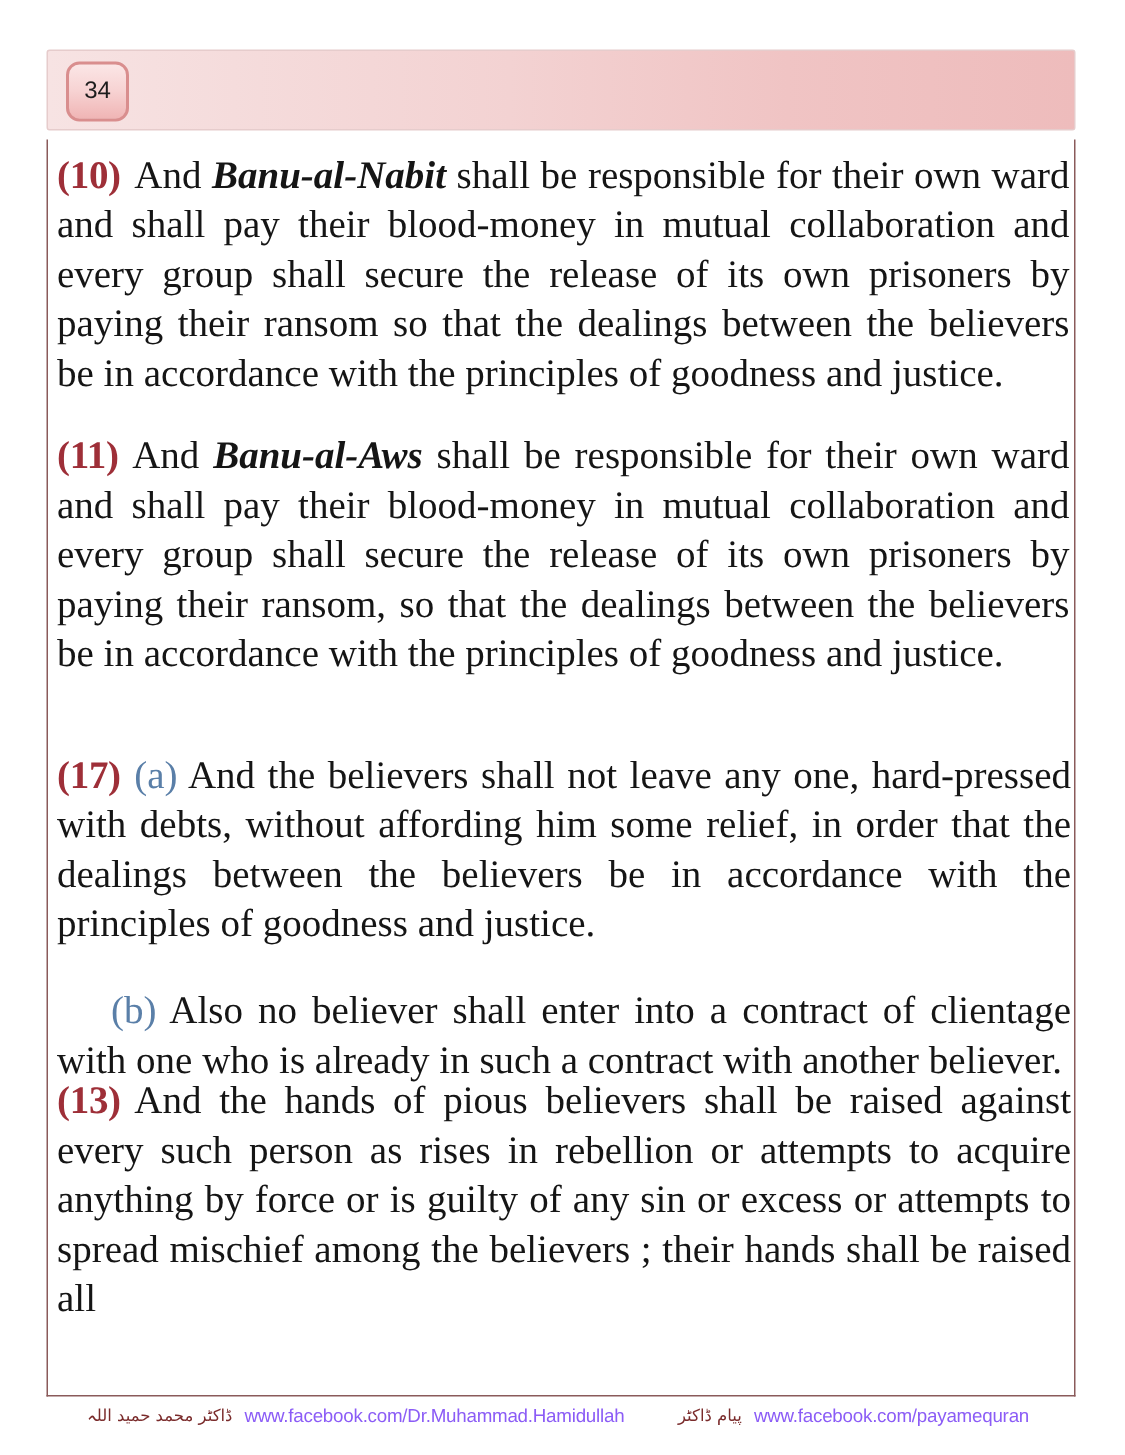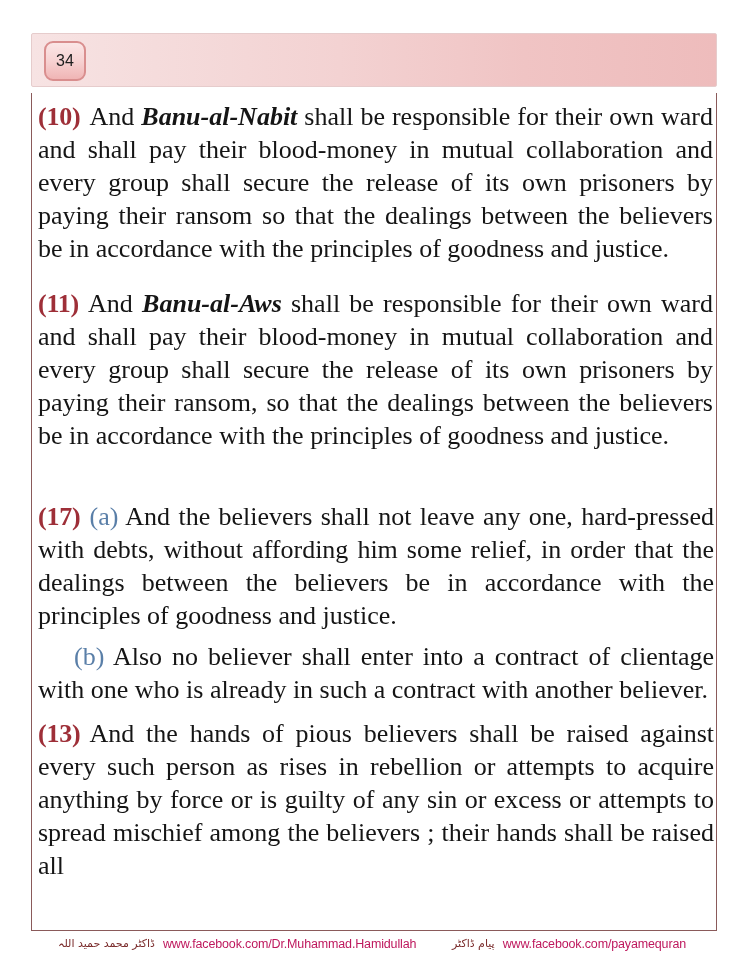--- a/index.html
+++ b/index.html
@@ -128,21 +128,21 @@
   .term {
     font-weight: bold;
     font-style: italic;
   }
   .gap-sm { display: inline-block; width: 9px; }
 
   
   #p10 { position: absolute; left: 0;  top: 0;    width: 675px; }
   #p11 { position: absolute; left: 0;  top: 187px; width: 675px; }
   #p12a { position: absolute; left: 0; top: 400px; width: 676px; }
-  #p12b { position: absolute; left: 0; top: 526px; width: 676px; }
+  #p12b { position: absolute; left: 0; top: 543px; width: 676px; }
   #p13 { position: absolute; left: 0;  top: 617px; width: 676px; }
 
   
   #footer {
     position: absolute;
     left: 0;
     top: 936px;
     width: 594px;
     height: 30px;
   }
@@ -158,21 +158,21 @@
     font-family: "DejaVu Sans", sans-serif;
     font-size: 11px;
     color: #7a2b2b;
     direction: rtl;
     white-space: nowrap;
     line-height: 16px;
   }
   .footer-url {
     font-family: "Liberation Sans", sans-serif;
     font-size: 12.5px;
-    color: #be185d;
+    color: #8b5cf6;
     white-space: nowrap;
     letter-spacing: -0.15px;
   }
 </style>
 </head>
 <body>
 
 <div id="page">
 
   <div id="header-bar">

